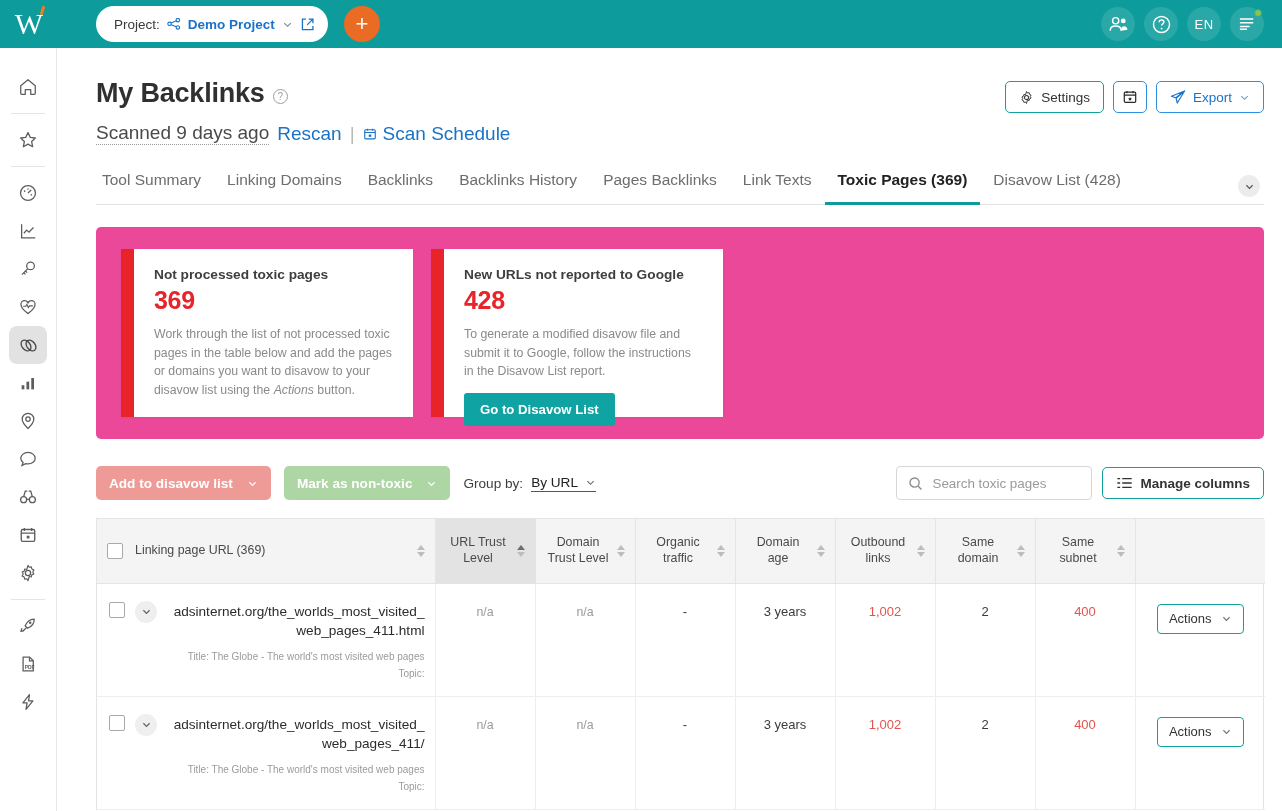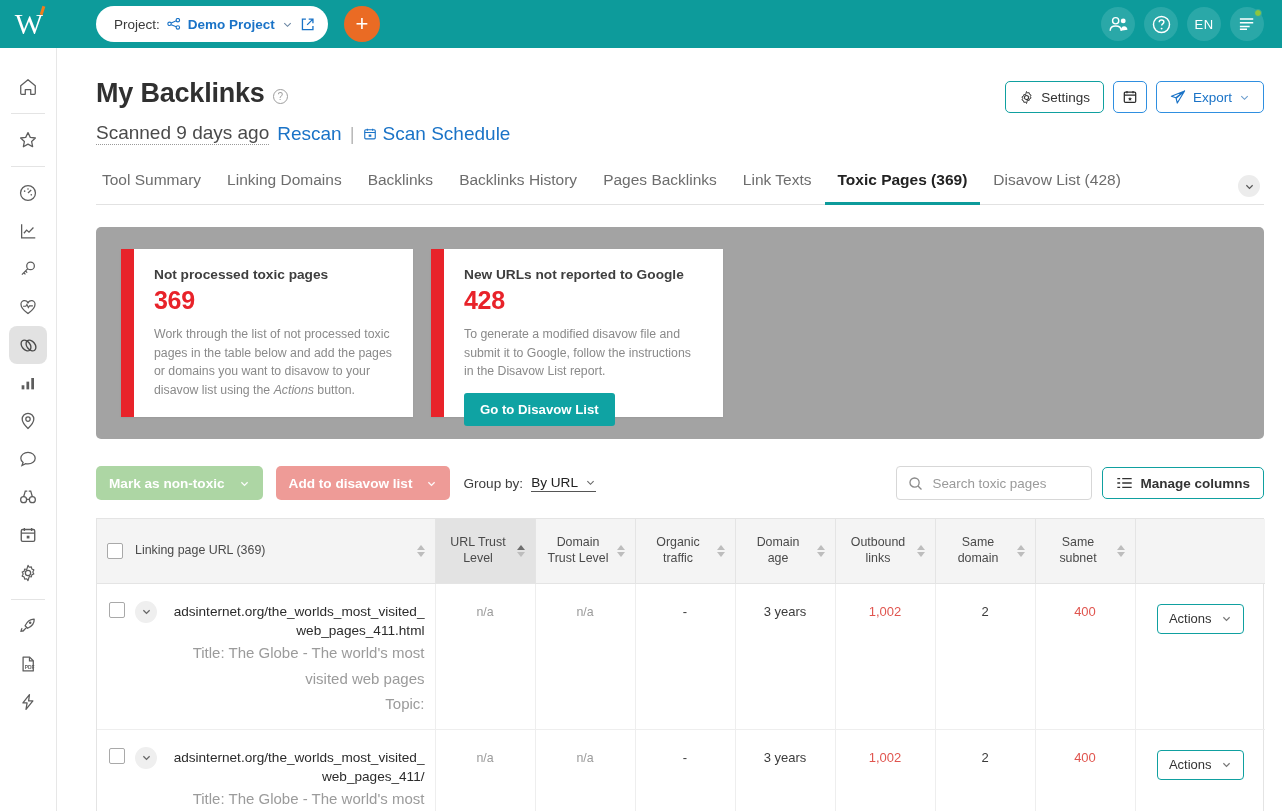--- a/index.html
+++ b/index.html
@@ -151,21 +151,21 @@
   .tabs-more {
     margin-left: auto; margin-bottom: 7px;
     width: 22px; height:22px; border-radius:50%;
     background:#ececec; color:#555;
     display:flex;align-items:center;justify-content:center;cursor:pointer;
   }
 
   
   .cards-panel {
     margin-top: 22px;
-    background: #a3a3a3;
+    background: #ec4899;
     border-radius: 5px;
     padding: 22px 25px;
     height: 212px;
     display: flex; gap: 18px;
   }
   .card {
     background:#fff; display:flex; width: 292px; height: 168px;
     box-shadow: 0 1px 2px rgba(0,0,0,.06);
   }
   .card .stripe { width: 13px; background:#e8232a; flex:none; }
@@ -245,21 +245,21 @@
   }
   tbody td:last-child { border-right:none; }
   td.urlcell { text-align:right; padding: 18px 10px 12px 12px; }
   .urlrow { display:flex; gap:10px; align-items:flex-start; }
   .expander {
     width:22px;height:22px;border-radius:50%;background:#efefef;color:#666;
     display:flex;align-items:center;justify-content:center;flex:none;cursor:pointer;
     margin-top:-1px;
   }
   .url-main { font-size:13.6px; color:#2b2b2b; line-height:1.42; word-break: break-all; cursor:pointer; }
-  .url-meta { font-size:15px; color:#9b9b9b; line-height:1.7; }
+  .url-meta { font-size:10px; color:#9b9b9b; margin-top:8px; line-height:1.7; }
   .na { color:#9b9b9b; font-size:12.4px; }
   .redv { color:#e0554f; }
   .actions-btn {
     display:inline-flex; align-items:center; gap:9px;
     height:30px; padding:0 11px; border:1px solid #0fa0a0; border-radius:4px;
     background:#fff; font-size:13px; color:#333; cursor:pointer;
   }
   svg { display:block; }
 </style>
 </head>
@@ -515,30 +515,30 @@
       <div class="cbody">
         <h3>New URLs not reported to Google</h3>
         <div class="bignum">428</div>
         <p>To generate a modified disavow file and submit it to Google, follow the instructions in the Disavow List report.</p>
         <button class="btn-solid-teal">Go to Disavow List</button>
       </div>
     </div>
   </div>
 
   <div class="toolbar">
-    <button class="pillbtn green">
-      <span>Mark as non-toxic</span>
+    <button class="pillbtn red">
+      <span>Add to disavow list</span>
       <span class="chev">
         <svg viewBox="0 0 12 12" width="11" height="11">
               <path d="M2.6 4.6 6 8 9.4 4.6" fill="none" stroke="#fff" stroke-width="1.4"></path>
             </svg>
       </span>
     </button>
-    <button class="pillbtn red">
-      <span>Add to disavow list</span>
+    <button class="pillbtn green">
+      <span>Mark as non-toxic</span>
       <span class="chev">
         <svg viewBox="0 0 12 12" width="11" height="11">
               <path d="M2.6 4.6 6 8 9.4 4.6" fill="none" stroke="#fff" stroke-width="1.4"></path>
             </svg>
       </span>
     </button>
     <div class="groupby">
       <span>Group by:</span>
       <span class="sel">
         <span>By URL</span>

